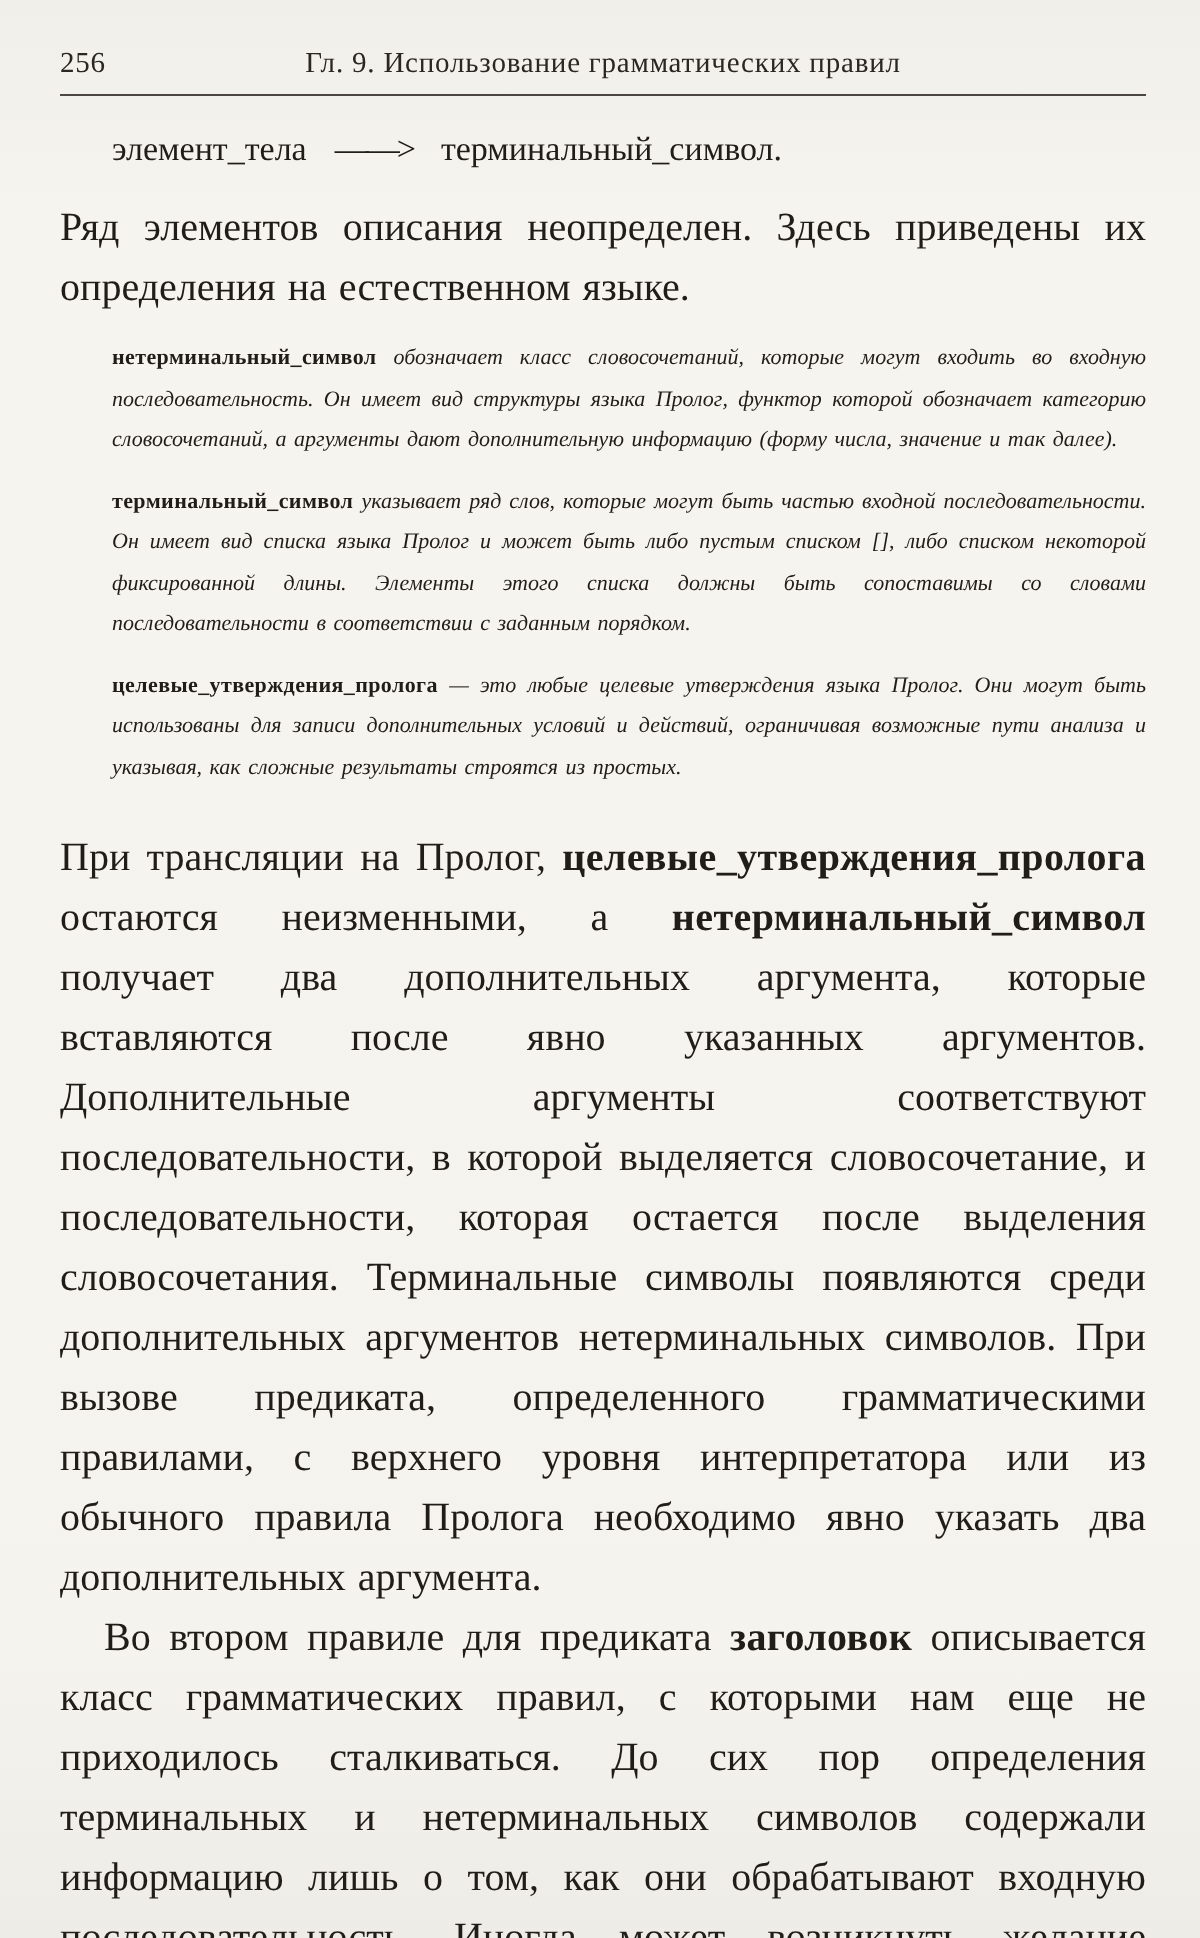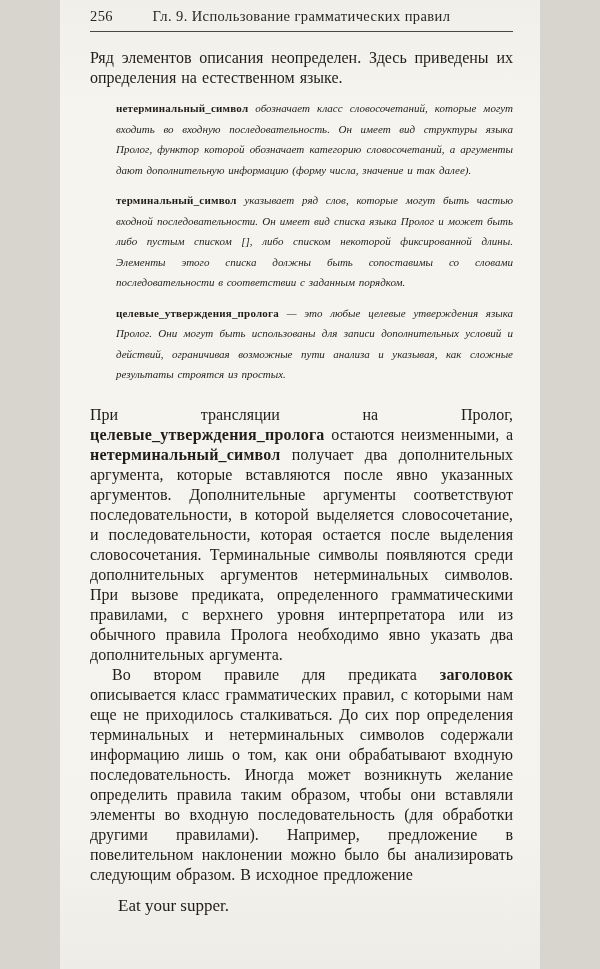--- a/index.html
+++ b/index.html
@@ -1,22 +1,22 @@
 <!DOCTYPE html>
 <html lang="ru"><head>
 <meta charset="utf-8">
 <style>
   html, body { margin: 0; padding: 0; background: #d8d5cf; }
   .page {
     position: relative;
-    width: 480px;
+    width: 600px;
     height: 969px;
     margin: 0 auto;
     box-sizing: border-box;
-    padding: 8px 27px 0 30px;
+    padding: 24px 27px 0 30px;
     background: linear-gradient(180deg, #f1efe9 0%, #f6f4ef 12%, #f5f3ee 85%, #eeece6 100%);
     font-family: "Liberation Serif", "DejaVu Serif", serif;
     color: #201d19;
     overflow: hidden;
   }
   .page-header {
     position: relative;
     height: 20px;
     font-size: 14.5px;
     letter-spacing: 0.4px;
@@ -27,22 +27,22 @@
   .header-rule {
     height: 0;
     border-top: 1.4px solid #4c4841;
     margin: 3px 0 16px 0;
   }
   .code-block { margin: 0 0 13px 26px; font-size: 17px; line-height: 22px; }
   .code-line .lhs { margin-right: 14px; }
   .code-line .arrow { margin-right: 14px; letter-spacing: -1.5px; }
   p { margin: 0; }
   .body-par {
-    font-size: 16px;
-    line-height: 20px;
+    font-size: 20px;
+    line-height: 30px;
     text-align: justify;
     word-spacing: 1px;
   }
   .body-par.gap-top { margin-top: 20px; }
   .body-par.first-indent { text-indent: 22px; }
   .def {
     margin: 0 0 10px 26px;
     font-size: 11px;
     line-height: 20.5px;
     font-style: italic;
@@ -67,20 +67,21 @@
 
 <div class="page">
 
   <header class="page-header">
     <span class="page-number">256</span>
     <span class="running-title">Гл. 9. Использование грамматических правил</span>
   </header>
   <div class="header-rule"></div>
 
   <div class="code-block">
+    <div class="code-line"><span class="lhs">элемент_тела</span><span class="arrow">——&gt;</span><span class="rhs">терминальный_символ.</span></div>
   </div>
 
   <p class="body-par mb10">Ряд элементов описания неопределен. Здесь приведены их определения на естественном языке.</p>
 
   <p class="def"><b class="term">нетерминальный_символ</b> <span>обозначает класс словосочетаний, которые могут входить во входную последовательность. Он имеет вид структуры языка Пролог, функтор которой обозначает категорию словосочетаний, а аргументы дают дополнительную информацию (форму числа, значение и так далее).</span></p>
 
   <p class="def"><b class="term">терминальный_символ</b> <span>указывает ряд слов, которые могут быть частью входной последовательности. Он имеет вид списка языка Пролог и может быть либо пустым списком [], либо списком некоторой фиксированной длины. Элементы этого списка должны быть сопоставимы со словами последовательности в соответствии с заданным порядком.</span></p>
 
   <p class="def"><b class="term">целевые_утверждения_пролога</b> <span>— это любые целевые утверждения языка Пролог. Они могут быть использованы для записи дополнительных условий и действий, ограничивая возможные пути анализа и указывая, как сложные результаты строятся из простых.</span></p>
 

